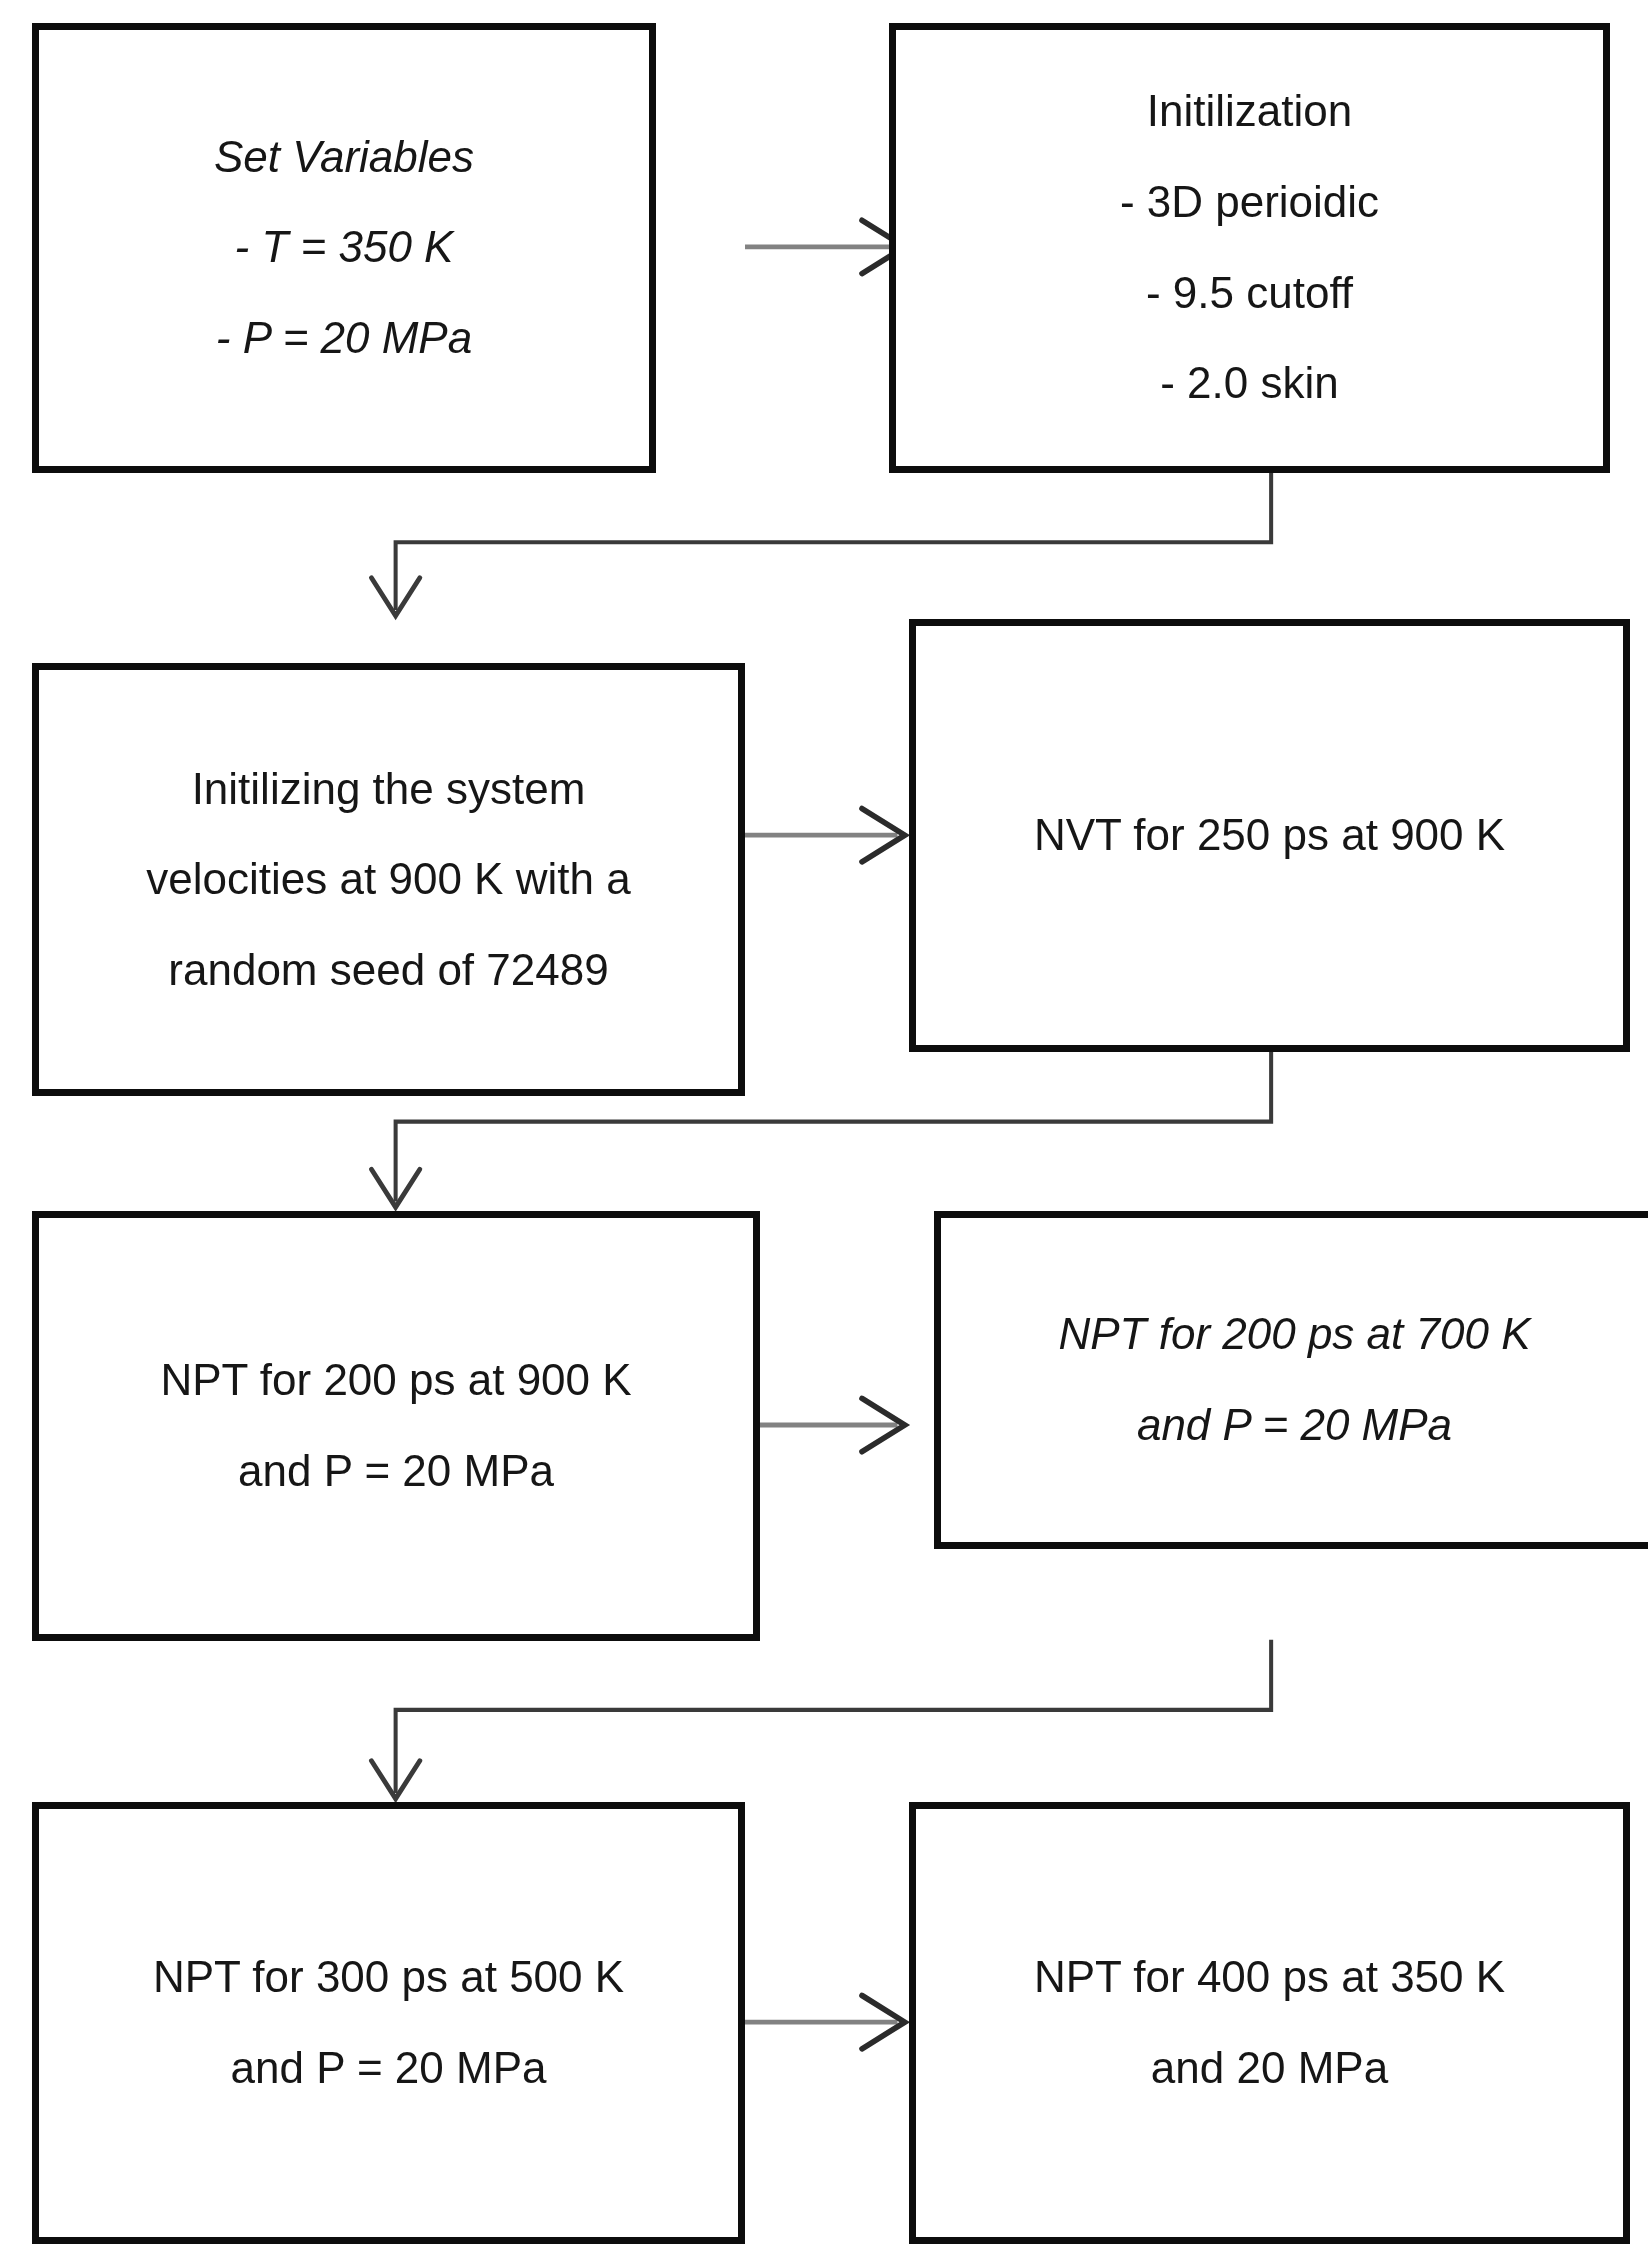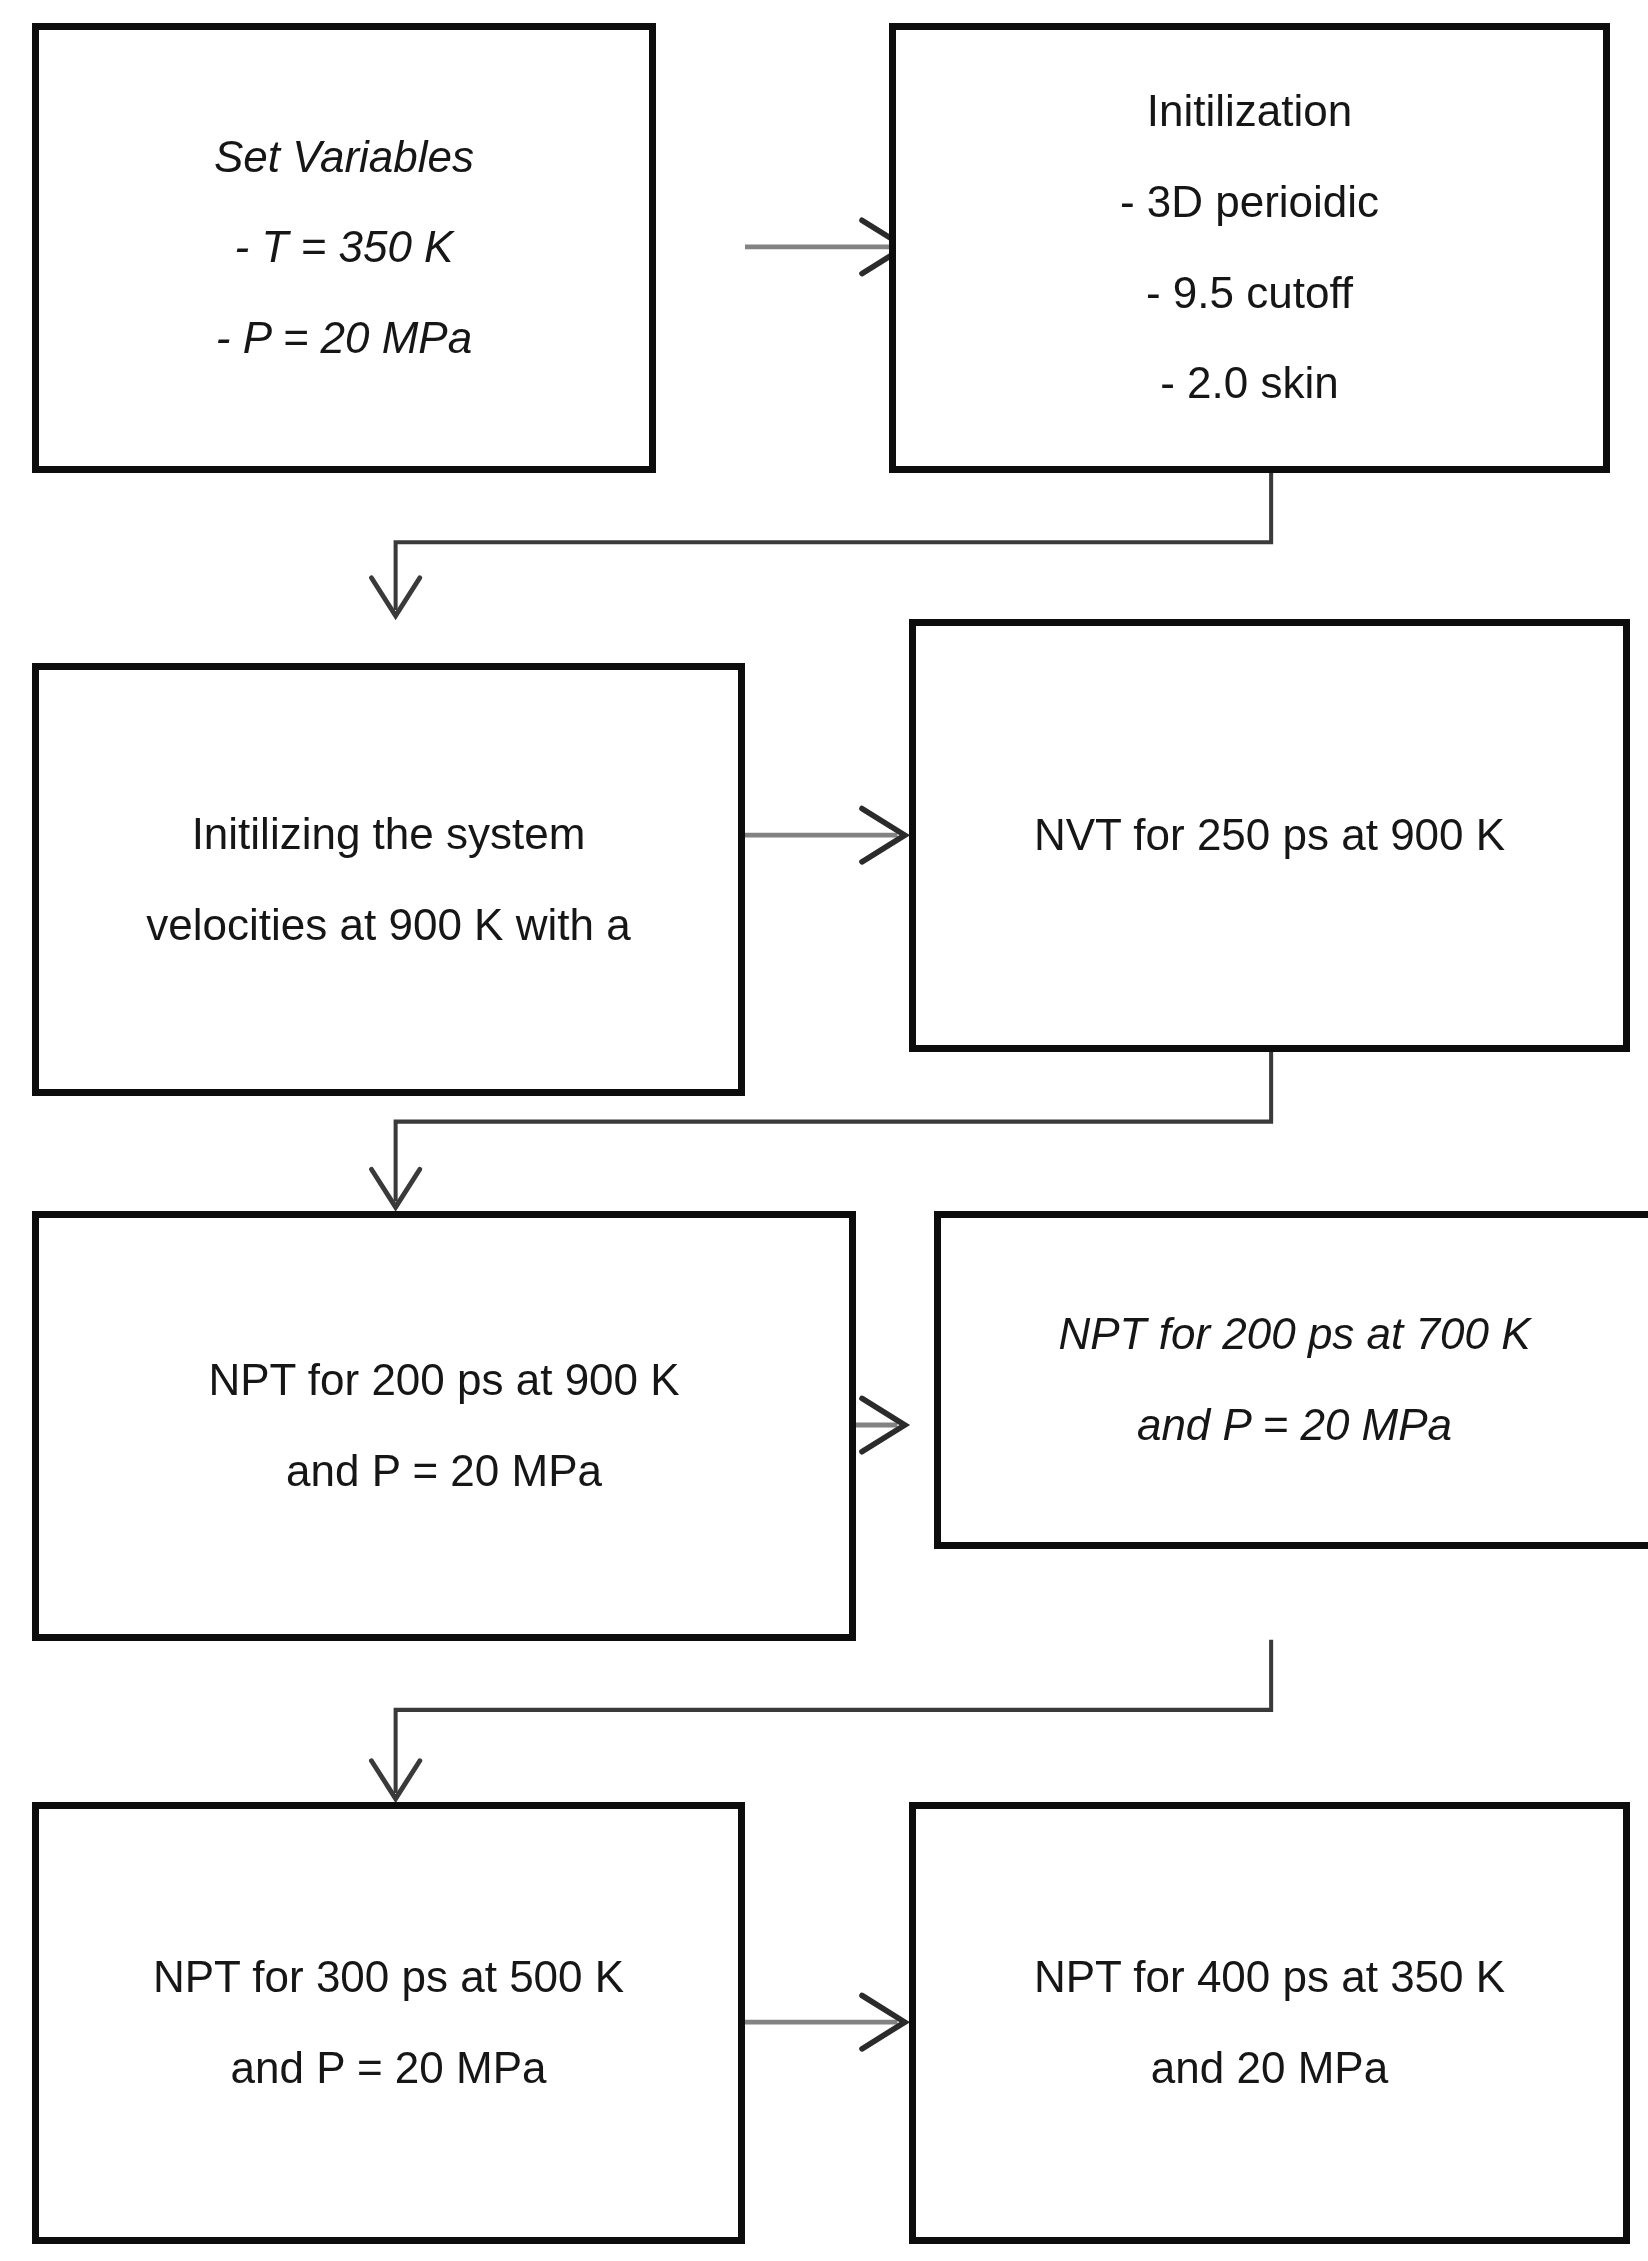--- a/index.html
+++ b/index.html
@@ -33,21 +33,21 @@
     font-size: 44px;
     line-height: 2.06em;
     padding: 0 24px;
   }
   .box .line { white-space: nowrap; }
   
   #box-1 { left: 32px;   top: 22.6px;   width: 624px; height: 450px; font-style: italic; }
   #box-2 { left: 889px; top: 22.6px;   width: 721px; height: 450px; text-align: center; }
   #box-3 { left: 32px;   top: 619px;  width: 713px; height: 433px; margin-top: 44px; }
   #box-4 { left: 909px; top: 619px;  width: 721px; height: 433px; }
-  #box-5 { left: 32px;   top: 1211px; width: 824px; height: 430px; }
+  #box-5 { left: 32px;   top: 1211px; width: 728px; height: 430px; }
   #box-6 { left: 934px; top: 1211px; width: 721px; height: 338px; font-style: italic; }
   #box-7 { left: 32px;   top: 1802px; width: 713px; height: 442px; }
   #box-8 { left: 909px; top: 1802px; width: 721px; height: 442px; }
 
   svg.connectors {
     position: absolute;
     left: 0; top: 0;
     width: 1649px; height: 2261px;
     pointer-events: none;
   }
@@ -125,20 +125,21 @@
   <div id="box-2" class="box">
     <div class="line">Initilization</div>
     <div class="line">- 3D perioidic</div>
     <div class="line">- 9.5 cutoff</div>
     <div class="line">- 2.0 skin</div>
   </div>
 
   <div id="box-3" class="box">
     <div class="line">Initilizing the system</div>
     <div class="line">velocities at 900 K with a</div>
+    <div class="line">random seed of 72489</div>
   </div>
 
   <div id="box-4" class="box">
     <div class="line">NVT for 250 ps at 900 K</div>
   </div>
 
   <div id="box-5" class="box">
     <div class="line">NPT for 200 ps at 900 K</div>
     <div class="line">and P = 20 MPa</div>
   </div>

